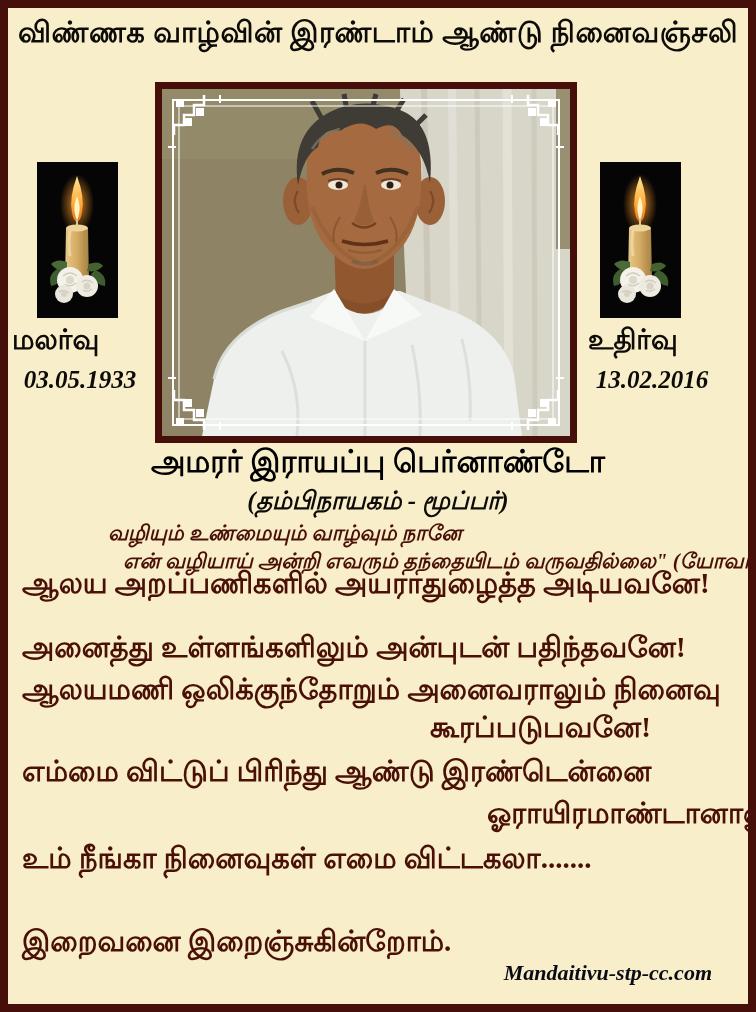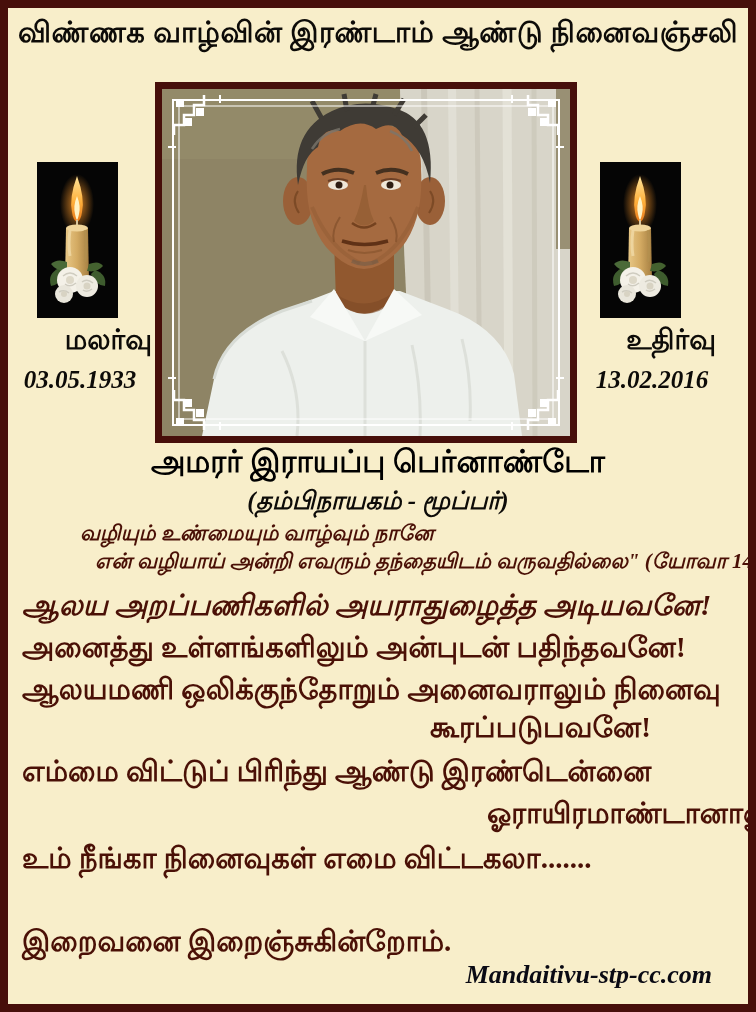--- a/index.html
+++ b/index.html
@@ -32,21 +32,21 @@
   .photo-frame svg{display:block;}
   .candle-box{
     position:absolute;
     width:81px;height:156px;
     background:#050505;
   }
   .candle-left{left:37px;top:162px;}
   .candle-right{left:600px;top:162px;}
   .side-label{
     position:absolute;
-    text-align:right;
+    text-align:left;
     font-size:28px;font-weight:bold;color:#0d0b08;
     white-space:nowrap;
   }
   .label-birth{left:12px;top:324px;width:140px;}
   .label-death{left:588px;top:324px;width:128px;}
   .side-date{
     position:absolute;
     text-align:center;
     font-family:"Liberation Serif",serif;
     font-style:italic;font-weight:bold;
@@ -63,42 +63,42 @@
   }
   .deceased-alias{
     position:absolute;top:487px;left:0;width:756px;
     text-align:center;
     font-size:25px;font-weight:bold;font-style:italic;color:#0d0b08;
     white-space:nowrap;
   }
   .verse-line{
     position:absolute;
     font-size:21px;font-weight:bold;font-style:italic;
-    color:#4a1006;white-space:nowrap;
+    color:#4a1006;white-space:nowrap;margin-left:28px;
   }
   .verse-1{left:80px;top:521px;}
   .verse-2{left:95px;top:549px;}
   .poem-line{
     position:absolute;left:22px;
     font-size:29px;font-weight:bold;
     color:#4a1006;white-space:nowrap;
   }
-  .pl-0{top:589px;font-style:italic;}
+  .pl-0{top:567px;}
   .pl-1{top:631px;}
   .pl-2{top:673px;}
   .pl-3{top:711px;left:430px;}
   .pl-4{top:755px;}
   .pl-5{top:797px;left:487px;}
   .pl-6{top:842px;}
   .pl-7{top:881px;}
   .pl-8{top:925px;}
   .footer-site{
     position:absolute;top:960px;right:44px;
     font-family:"Liberation Serif",serif;
-    font-size:26px;font-weight:bold;font-style:italic;
+    font-size:22px;font-weight:bold;font-style:italic;
     color:#0a0a14;white-space:nowrap;
   }
   .hidden-defs{position:absolute;width:0;height:0;overflow:hidden;}
 </style>
 </head>
 <body>
 
 <svg class="hidden-defs" aria-hidden="true">
   <defs>
     <radialGradient id="glow">

